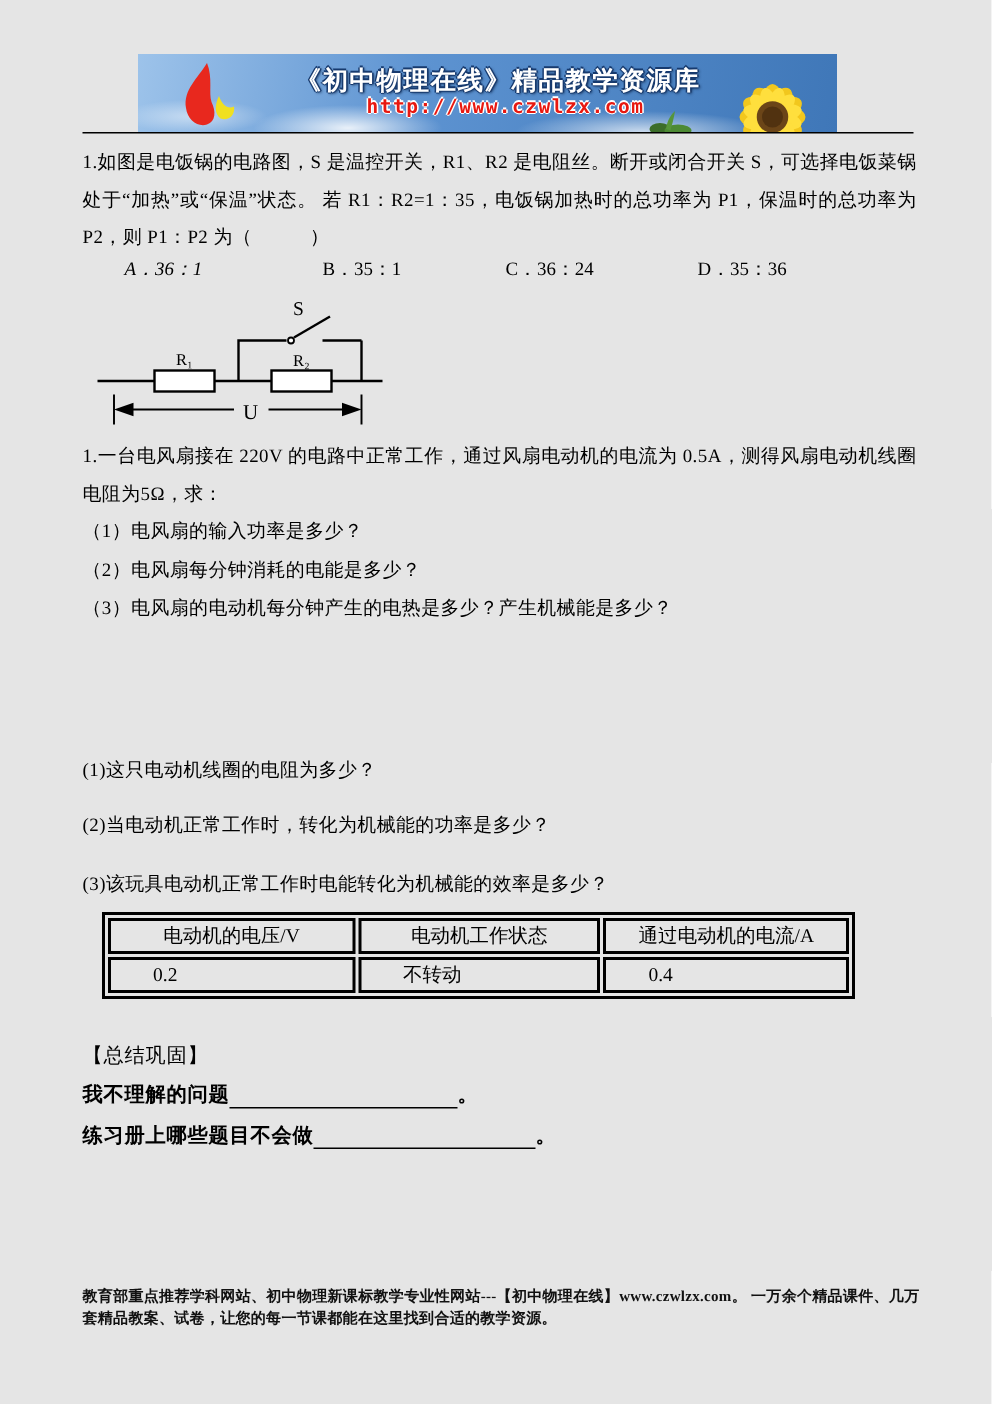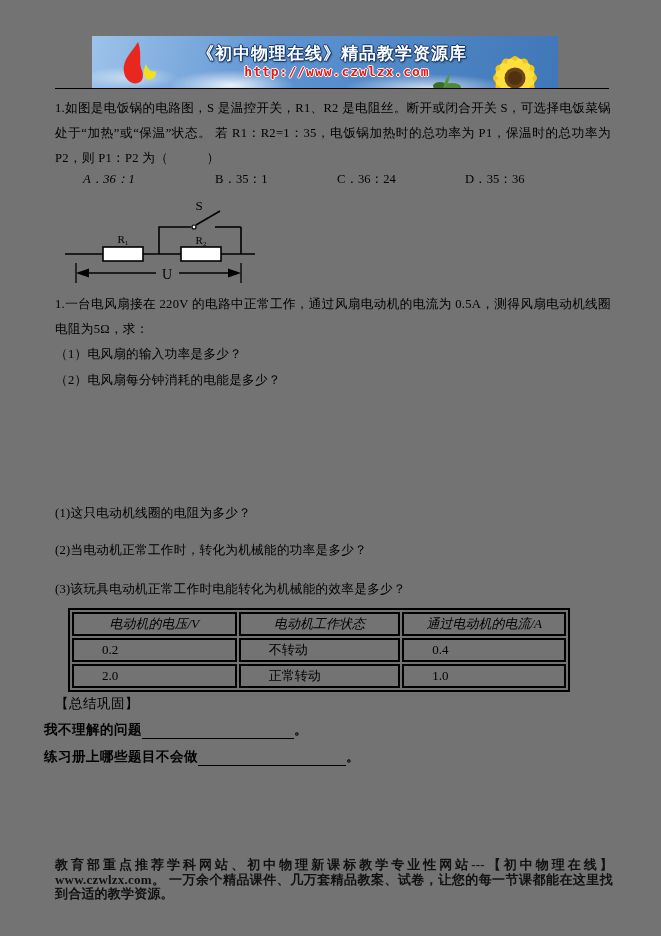--- a/index.html
+++ b/index.html
@@ -1,21 +1,21 @@
 <!DOCTYPE html>
 <html><head>
 <meta charset="utf-8">
 <style>
   * { margin: 0; padding: 0; box-sizing: border-box; }
   html, body { background: #fff; }
   .page {
     position: relative;
     width: 661px;
     height: 936px;
-    background: #737373;
+    background: #e5e5e5;
     font-family: "Liberation Serif", serif;
     color: #000;
     overflow: hidden;
   }
 
   
   .banner {
     position: absolute;
     left: 92px; top: 36px;
     width: 466px; height: 52px;
@@ -80,38 +80,38 @@
     width: 502px;
     border-collapse: separate; border-spacing: 2px;
     border: 2px solid #000;
     font-size: 13px;
   }
   .data-table th, .data-table td {
     border: 2px solid #000;
     height: 18px;
     font-weight: normal;
   }
-  .data-table th { text-align: center; padding: 1px 0; font-style: italic; }
+  .data-table th { text-align: center; padding: 1px 0; }
   .data-table td { text-align: left; padding: 1px 2px 1px 28px; }
   .col1 { width: 166px; } .col2 { width: 163px; } .col3 { width: 165px; }
 
   
   .summary-heading {
     position: absolute; left: 55px; top: 695px;
     font-size: 13.5px; font-weight: normal; letter-spacing: .5px;
   }
-  .summary-line { position: absolute; left: 44px; font-size: 13.5px; font-weight: bold; letter-spacing: .5px; }
+  .summary-line { position: absolute; left: 55px; font-size: 13.5px; font-weight: bold; letter-spacing: .5px; }
   .sline1 { top: 721px; } .sline2 { top: 748px; }
   .blank { display: inline-block; border-bottom: 1.5px solid #000; height: 14px; vertical-align: bottom; }
   .blank1 { width: 152px; } .blank2 { width: 148px; }
 
   
   .footer {
     position: absolute; left: 55px; top: 858px; width: 558px;
-    font-size: 13px; line-height: 14.6px; font-weight: bold;
+    font-size: 10px; line-height: 14.6px; font-weight: bold;
     letter-spacing: .2px; color: #111;
     text-align: justify;
   }
 </style>
 </head>
 <body>
 
 <div class="page">
 
   <div class="banner">
@@ -183,43 +183,39 @@
     <text x="60" y="46" text-anchor="middle" font-size="11" font-family="Liberation Serif, serif">R₁</text>
     <text x="138" y="47" text-anchor="middle" font-size="11" font-family="Liberation Serif, serif">R₂</text>
     <text x="136" y="13" text-anchor="middle" font-size="13" font-family="Liberation Serif, serif">S</text>
     <text x="104" y="82" text-anchor="middle" font-size="14" font-family="Liberation Serif, serif">U</text>
   </svg>
 
   <div class="para q2">
     <span>1.一台电风扇接在 220V 的电路中正常工作，通过风扇电动机的电流为 0.5A，测得风扇电动机线圈电阻为5Ω，求：</span><br>
     <span>（1）电风扇的输入功率是多少？</span><br>
     <span>（2）电风扇每分钟消耗的电能是多少？</span><br>
+    <span>（3）电风扇的电动机每分钟产生的电热是多少？产生机械能是多少？</span>
   </div>
 
   <div class="subpart" style="top:505px">(1)这只电动机线圈的电阻为多少？</div>
   <div class="subpart" style="top:542px">(2)当电动机正常工作时，转化为机械能的功率是多少？</div>
   <div class="subpart" style="top:581px">(3)该玩具电动机正常工作时电能转化为机械能的效率是多少？</div>
 
   <table class="data-table">
     <tbody>
         <tr>
       <th class="col1">电动机的电压/V</th>
       <th class="col2">电动机工作状态</th>
       <th class="col3">通过电动机的电流/A</th>
     </tr>
     <tr>
       <td>0.2</td>
       <td>不转动</td>
       <td>0.4</td>
     </tr>
-    <tr>
-      <td>2.0</td>
-      <td>正常转动</td>
-      <td>1.0</td>
-    </tr>
   </tbody>
     </table>
 
   <div class="summary-heading">【总结巩固】</div>
   <div class="summary-line sline1">
     <span>我不理解的问题</span><span class="blank blank1"></span><span>。</span>
   </div>
   <div class="summary-line sline2">
     <span>练习册上哪些题目不会做</span><span class="blank blank2"></span><span>。</span>
   </div>

